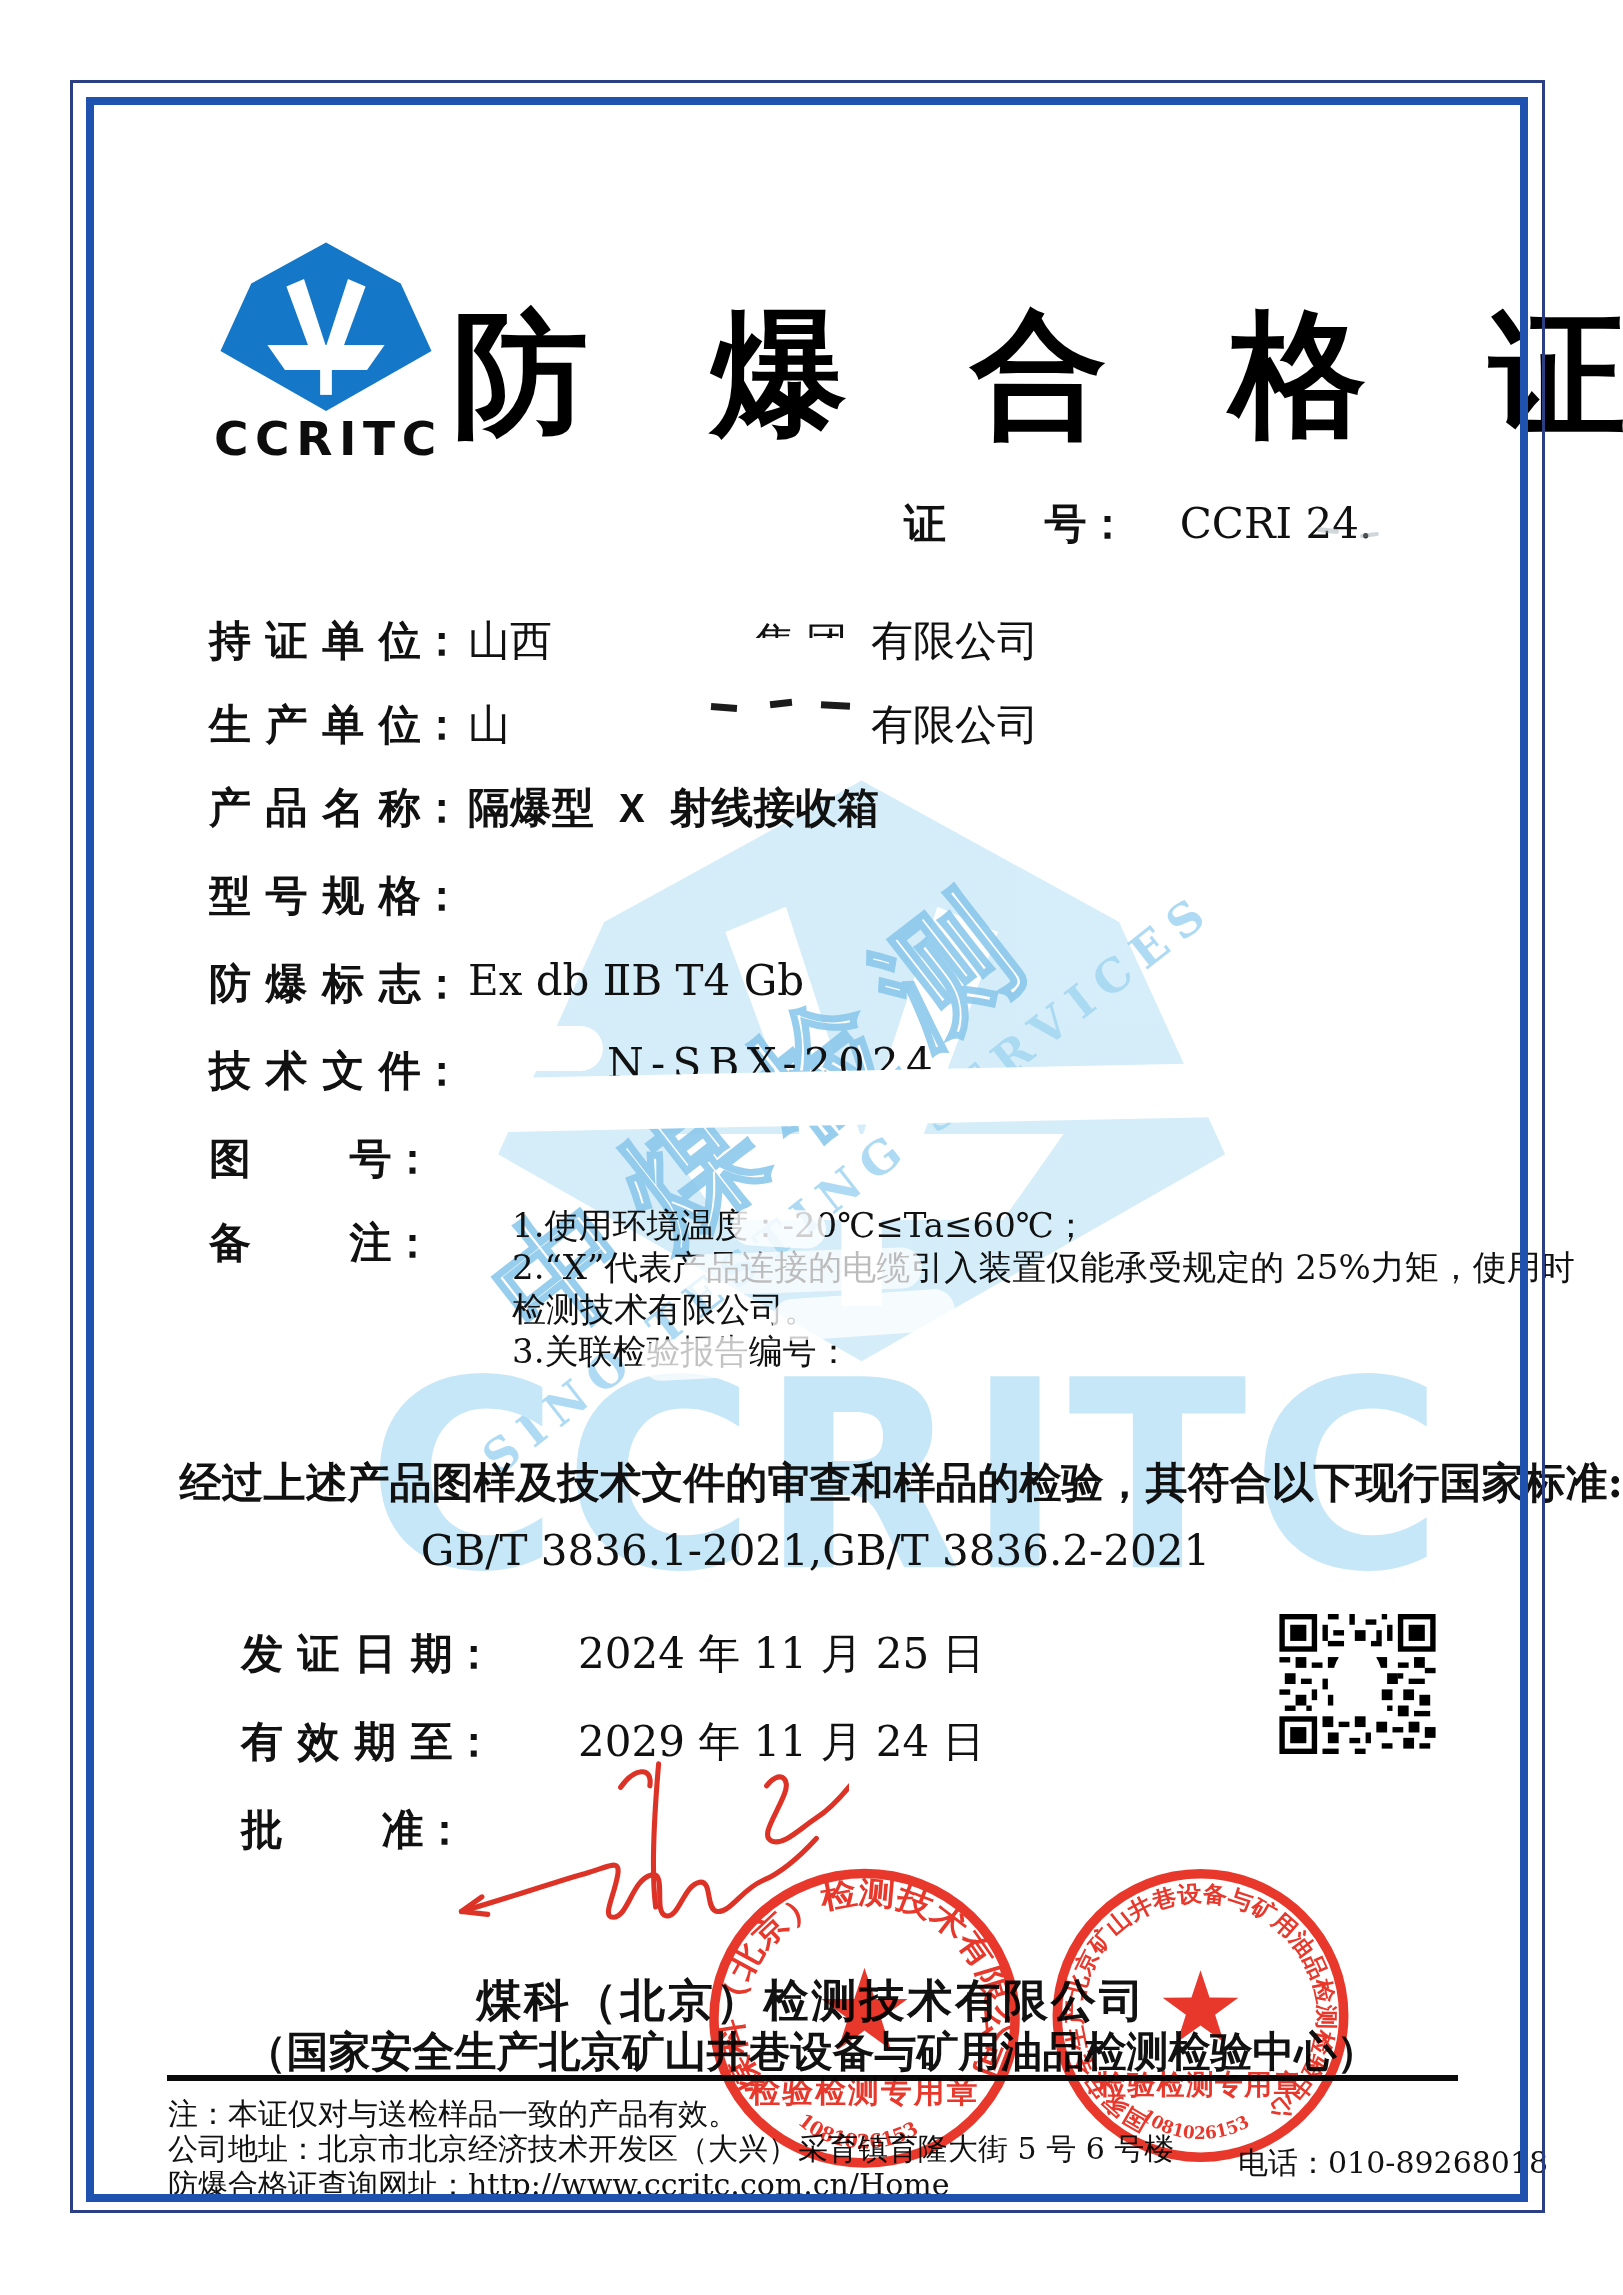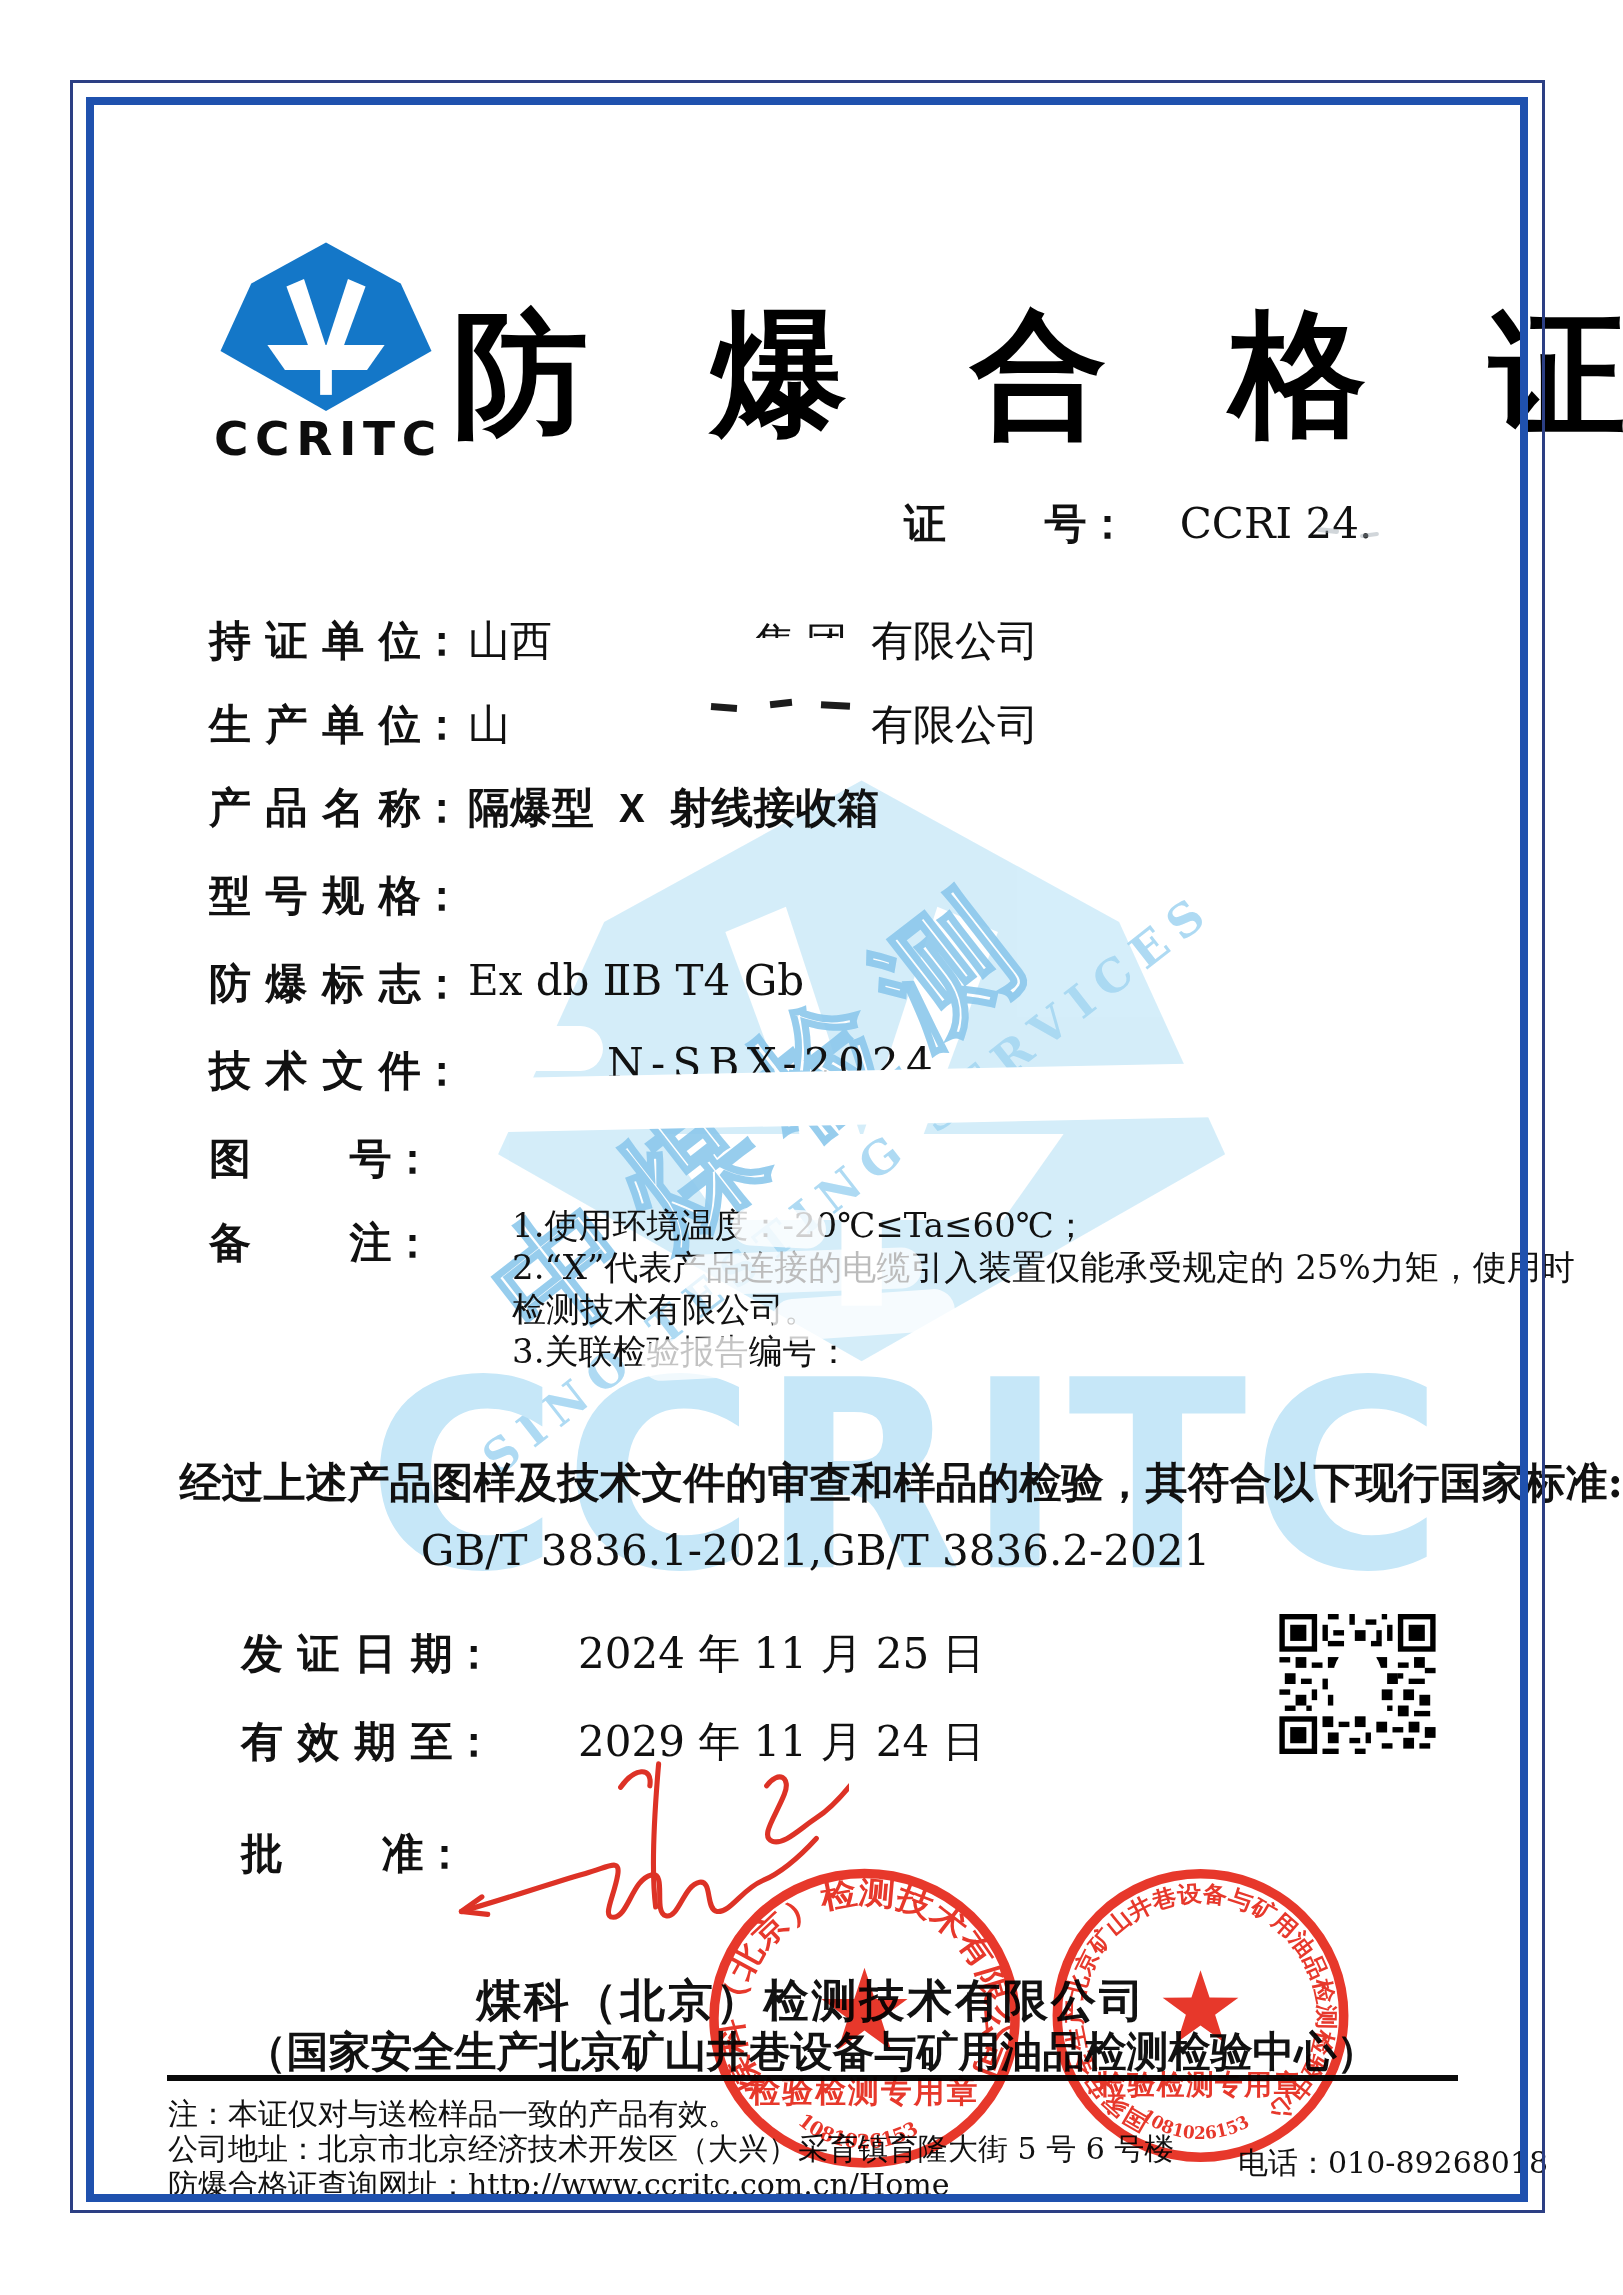--- a/index.html
+++ b/index.html
@@ -123,21 +123,21 @@
 
   <div class="abs statement">经过上述产品图样及技术文件的审查和样品的检验，其符合以下现行国家标准:</div>
   <div class="abs standards">GB/T 3836.1-2021,GB/T 3836.2-2021</div>
 
   <div class="abs lbl" style="left:241px;top:1626px;">发 证 日 期：</div>
   <div class="abs val" style="left:578px;top:1626px;">2024 年 11 月 25 日</div>
 
   <div class="abs lbl" style="left:241px;top:1714px;">有 效 期 至：</div>
   <div class="abs val" style="left:578px;top:1714px;">2029 年 11 月 24 日</div>
 
-  <div class="abs lbl" style="left:241px;top:1802px;margin-top:24px;">批　　 准：</div>
+  <div class="abs lbl" style="left:241px;top:1802px;">批　　 准：</div>
 
   <svg class="abs art" style="left:439px;top:1742px;" width="410" height="241" viewBox="0 0 560 330">
     <g fill="none" stroke="#dd3226" stroke-width="7" stroke-linecap="round" stroke-linejoin="round">
       <path d="M248,62 c18,-26 44,-30 40,-2"></path>
       <path d="M30,232 c70,-20 120,-38 170,-52 c30,-8 48,-22 44,2 c-5,30 -22,58 -6,58 c20,0 26,-52 52,-58 c22,-5 2,52 20,56 c18,4 24,-42 46,-46 c18,-3 8,38 24,40 c18,2 34,-30 62,-42 c26,-11 52,-34 74,-58"></path>
       <path d="M300,30 c-6,70 -10,150 -4,196"></path>
       <path d="M448,60 c16,-22 34,-12 24,12 c-12,30 -34,58 -16,64 c16,5 36,-16 60,-32 c20,-13 40,-36 54,-54"></path>
       <path d="M30,232 l36,4 m-36,-4 l28,-20"></path>
     </g>
   </svg>

